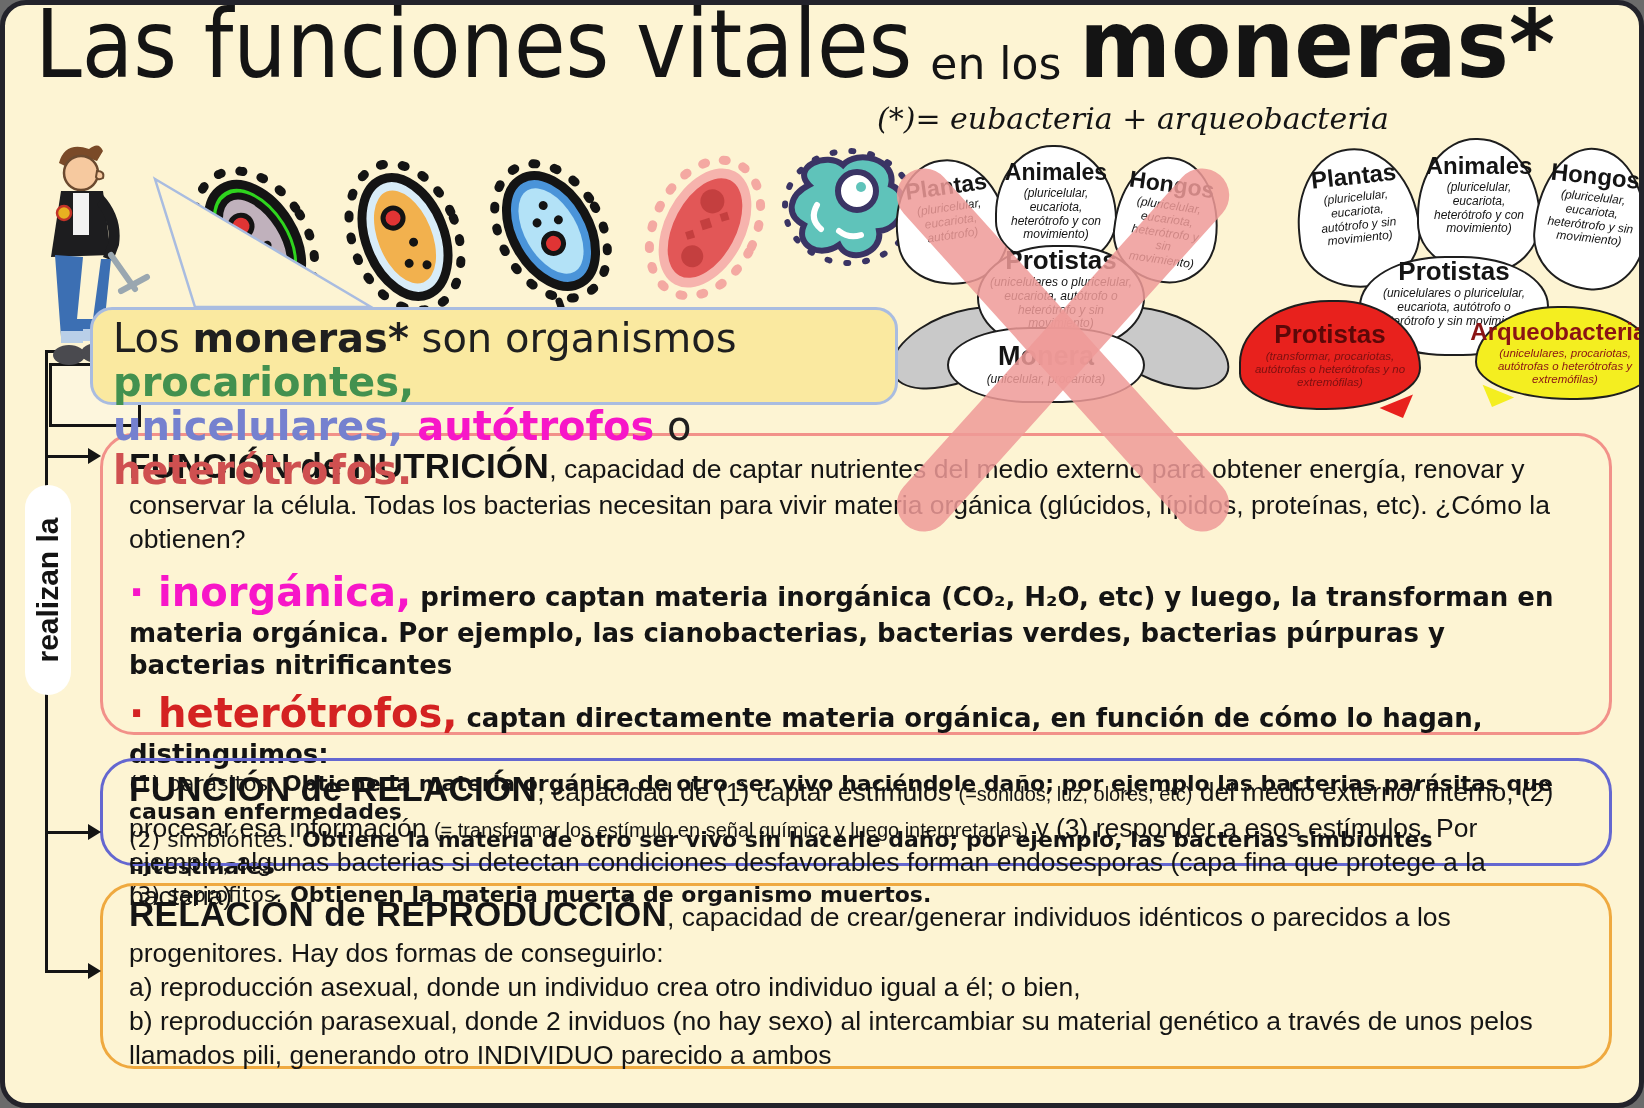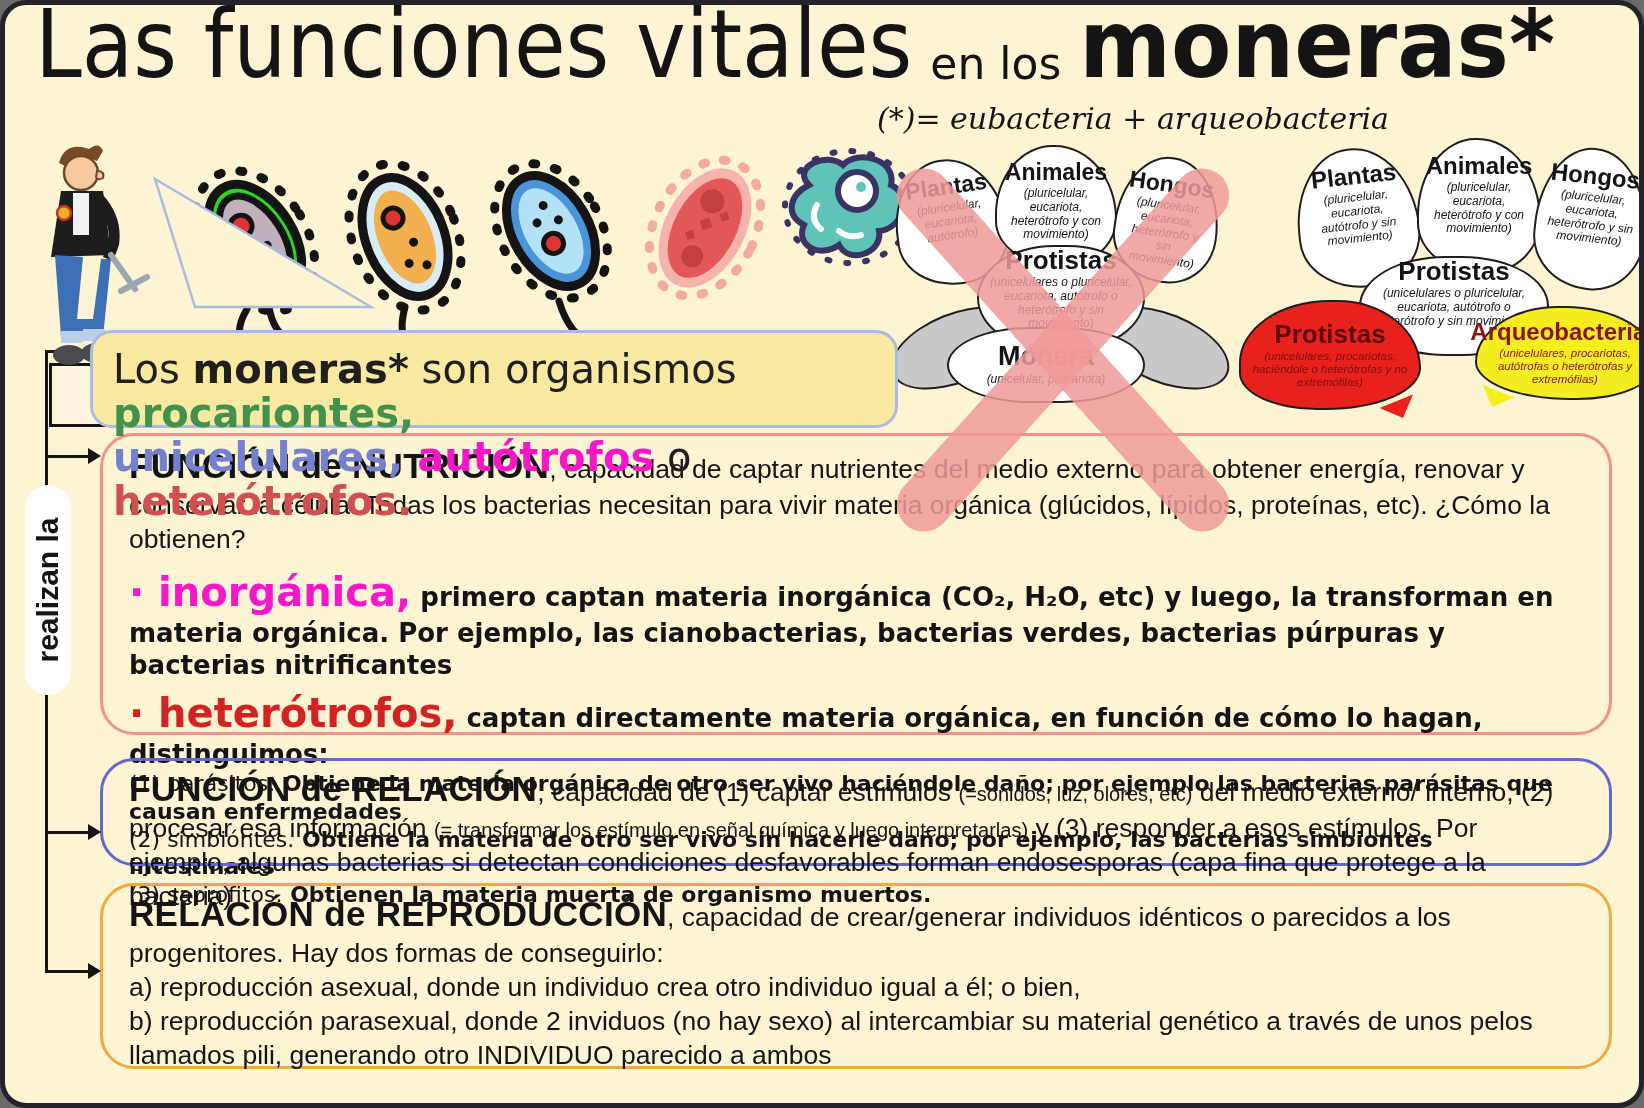--- a/index.html
+++ b/index.html
@@ -10,22 +10,22 @@
   .t-main{font-family:"DejaVu Sans",sans-serif;font-size:84px;font-weight:400;display:inline-block;transform:scaleY(1.12);transform-origin:bottom;}
   .t-mid{font-family:"DejaVu Sans",sans-serif;font-size:44px;font-weight:400;}
   .t-bold{font-family:"DejaVu Sans",sans-serif;font-size:88px;font-weight:700;display:inline-block;transform:scaleY(1.08);transform-origin:bottom;}
   .subtitle{position:absolute;left:872px;top:96px;font-family:"DejaVu Serif",serif;font-style:italic;font-size:30px;}
   
   .ill{position:absolute;z-index:2;}
   .flag{fill:none;stroke:#141414;stroke-width:7;stroke-linecap:round;}
   
   .tailsvg{position:absolute;left:128px;top:166px;z-index:3;}
   .bubble{position:absolute;left:85px;top:302px;width:808px;height:98px;background:#fae9a0;border:3px solid #a9bce0;
-          border-radius:22px;padding:14px 20px;box-sizing:border-box;z-index:4;
-          font-family:"DejaVu Sans",sans-serif;font-size:40px;line-height:1.1;margin-top:23px;}
+          border-radius:22px;padding:6px 20px;box-sizing:border-box;z-index:4;
+          font-family:"DejaVu Sans",sans-serif;font-size:40px;line-height:1.1;}
   .bubble .b,.bubble .c{font-weight:700;}
   .pedestal{position:absolute;left:44px;top:358px;width:86px;height:58px;border:3px solid #141414;background:#fdf6dd;z-index:1;}
   
   .vline{position:absolute;left:40px;top:345px;width:3px;height:622px;background:#141414;z-index:1;}
   .branch{position:absolute;left:40px;height:3px;background:#141414;z-index:1;}
   .branch.arrow::after{content:"";position:absolute;right:-12px;top:-7px;border-left:13px solid #141414;
         border-top:8px solid transparent;border-bottom:8px solid transparent;}
   .realizan{position:absolute;left:-62px;top:562px;width:210px;height:46px;transform:rotate(-90deg);background:#fff;
         border-radius:26px;display:flex;align-items:center;justify-content:center;
         font:600 30px "Liberation Sans",sans-serif;z-index:5;}
@@ -230,21 +230,21 @@
     <div class="petal k2-hongos">
       <div class="petal-name">Hongos</div>
       <div class="petal-desc">(pluricelular, eucariota, heterótrofo y sin movimiento)</div>
     </div>
     <div class="petal k2-protistas">
       <div class="petal-name">Protistas</div>
       <div class="petal-desc">(unicelulares o pluricelular, eucariota, autótrofo o heterótrofo y sin movimiento)</div>
     </div>
     <div class="petal k2-eub" style="background: rgb(232, 33, 29);">
       <div class="petal-name">Protistas</div>
-      <div class="petal-desc">(unicelulares, procariotas, haciéndole o heterótrofas y no extremófilas)</div>
+      <div class="petal-desc">(transformar, procariotas, autótrofas o heterótrofas y no extremófilas)</div>
     </div>
     <div class="petal k2-arq" style="background: rgb(244, 238, 32);">
       <div class="petal-name">Arqueobacterias</div>
       <div class="petal-desc">(unicelulares, procariotas, autótrofas o heterótrofas y extremófilas)</div>
     </div>
   </div>
 
   <div class="fbox box-nut" style="border-color: rgb(242, 145, 137);">
     <p class="lead">
       <span class="hd">FUNCIÓN de NUTRICIÓN</span><span>, capacidad de captar nutrientes del medio externo para obtener energía, renovar y conservar la célula. Todas los bacterias necesitan para vivir materia orgánica (glúcidos, lípidos, proteínas, etc). ¿Cómo la obtienen?</span>

